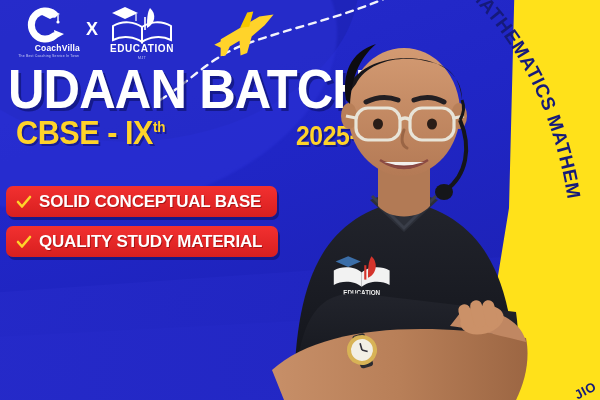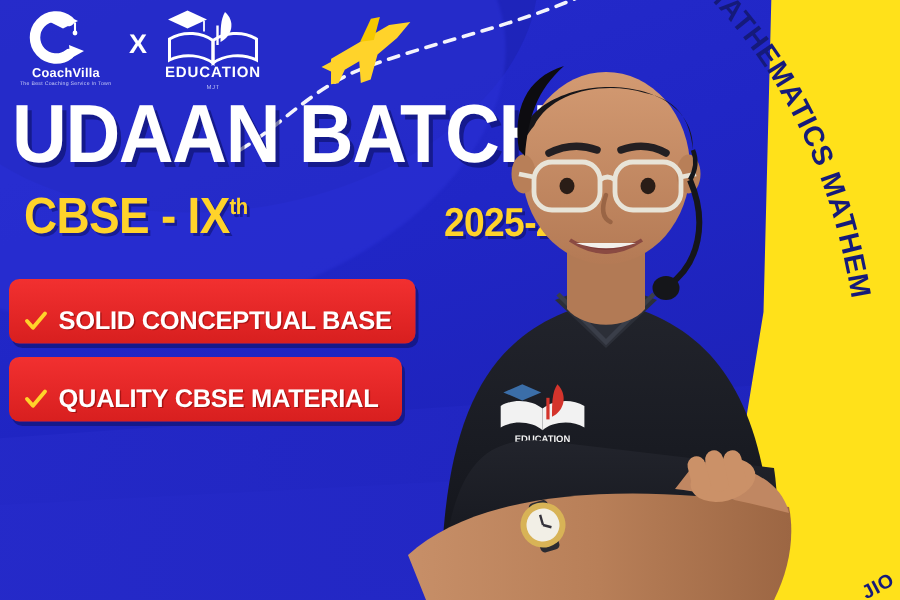--- a/index.html
+++ b/index.html
@@ -30,48 +30,48 @@
     font-size:19px;fill:#151a7a;letter-spacing:.5px;}
 
   .bottom-tag{position:absolute;right:4px;bottom:2px;font-size:13px;font-weight:bold;
     color:#151a7a;transform:rotate(-28deg);letter-spacing:.5px;}
 
   
   .trail{position:absolute;left:150px;top:-4px;width:260px;height:110px;}
 
   
   .logo-row{position:absolute;left:8px;top:4px;display:flex;align-items:center;gap:6px;}
-  .logo-cv{display:flex;flex-direction:column;align-items:center;width:72px;}
+  .logo-cv{display:flex;flex-direction:column;align-items:flex-end;width:72px;}
   .cv-mark{position:relative;width:56px;height:38px;}
   .cv-name{color:#fff;font-size:8.5px;font-weight:bold;letter-spacing:.2px;line-height:1;}
   .cv-tag{color:#c9cdf6;font-size:3.6px;letter-spacing:.2px;margin-top:1.5px;
           white-space:nowrap;transform:scale(.96);}
   .x-mark{color:#fff;font-size:18px;font-weight:bold;line-height:1;padding-bottom:6px;}
   .logo-ed{display:flex;flex-direction:column;align-items:center;width:76px;}
   .ed-mark{position:relative;width:66px;height:40px;}
   .ed-name{color:#fff;font-size:10px;font-weight:bold;letter-spacing:.6px;line-height:1;}
   .ed-sub{color:#b9bef2;font-size:4px;letter-spacing:.3px;margin-top:1px;white-space:nowrap;}
 
   
   .headline{position:absolute;left:8px;top:66px;width:400px;}
   .title-main{color:#ffffff;font-size:55px;font-weight:bold;line-height:.86;
     letter-spacing:-1px;transform:scaleX(.92);transform-origin:left center;
     text-shadow:3px 3px 0 rgba(10,12,90,.55);white-space:nowrap;}
-  .sub-row{position:relative;margin-top:14px;height:40px;}
+  .sub-row{position:relative;margin-top:2px;height:40px;}
   .title-sub{position:absolute;left:8px;top:0;color:#ffd32a;font-size:34px;
     font-weight:bold;line-height:1;letter-spacing:-.5px;transform:scaleX(.9);
     transform-origin:left center;text-shadow:2px 2px 0 rgba(10,12,90,.5);white-space:nowrap;}
   .title-sub sup{font-size:15px;vertical-align:super;}
   .year{position:absolute;left:288px;top:6px;color:#ffd32a;font-size:27px;
     font-weight:bold;letter-spacing:-.5px;transform:scaleX(.92);transform-origin:left center;
     text-shadow:2px 2px 0 rgba(10,12,90,.5);white-space:nowrap;}
 
   
   .features{position:absolute;left:6px;top:186px;display:flex;flex-direction:column;gap:9px;}
-  .pill{display:inline-flex;align-items:center;gap:7px;height:31px;padding:12px 16px 0 10px;
+  .pill{display:inline-flex;align-items:center;gap:7px;height:31px;padding:0 16px 0 10px;
     border-radius:7px;background:linear-gradient(180deg,#f23030,#d81f1f);
     box-shadow:2px 3px 0 rgba(8,10,70,.45);width:max-content;}
   .pill .tick{width:16px;height:16px;flex:0 0 16px;}
   .pill .ptxt{color:#fff;font-size:17px;font-weight:bold;letter-spacing:-.2px;
     white-space:nowrap;text-shadow:1px 1px 0 rgba(100,0,0,.45);}
 
   
   .person{position:absolute;right:46px;bottom:0;width:300px;height:392px;}
 </style>
 </head>
@@ -152,21 +152,21 @@
     <div class="pill">
       <svg class="tick" viewBox="0 0 16 16">
         <path d="M2 8 L6 12.5 L14 3" stroke="#ffd32a" stroke-width="2.6" fill="none" stroke-linecap="round" stroke-linejoin="round"></path>
       </svg>
       <span class="ptxt">SOLID CONCEPTUAL BASE</span>
     </div>
     <div class="pill">
       <svg class="tick" viewBox="0 0 16 16">
         <path d="M2 8 L6 12.5 L14 3" stroke="#ffd32a" stroke-width="2.6" fill="none" stroke-linecap="round" stroke-linejoin="round"></path>
       </svg>
-      <span class="ptxt">QUALITY CBSE MATERIAL</span>
+      <span class="ptxt">QUALITY STUDY MATERIAL</span>
     </div>
   </div>
 
   <svg class="person" viewBox="0 0 300 392">
     <defs>
       <linearGradient id="shirt" x1="0" y1="0" x2="0" y2="1">
         <stop offset="0" stop-color="#22242c"></stop>
           <stop offset="1" stop-color="#101218"></stop>
       </linearGradient>
       <linearGradient id="skin" x1="0" y1="0" x2="0" y2="1">

